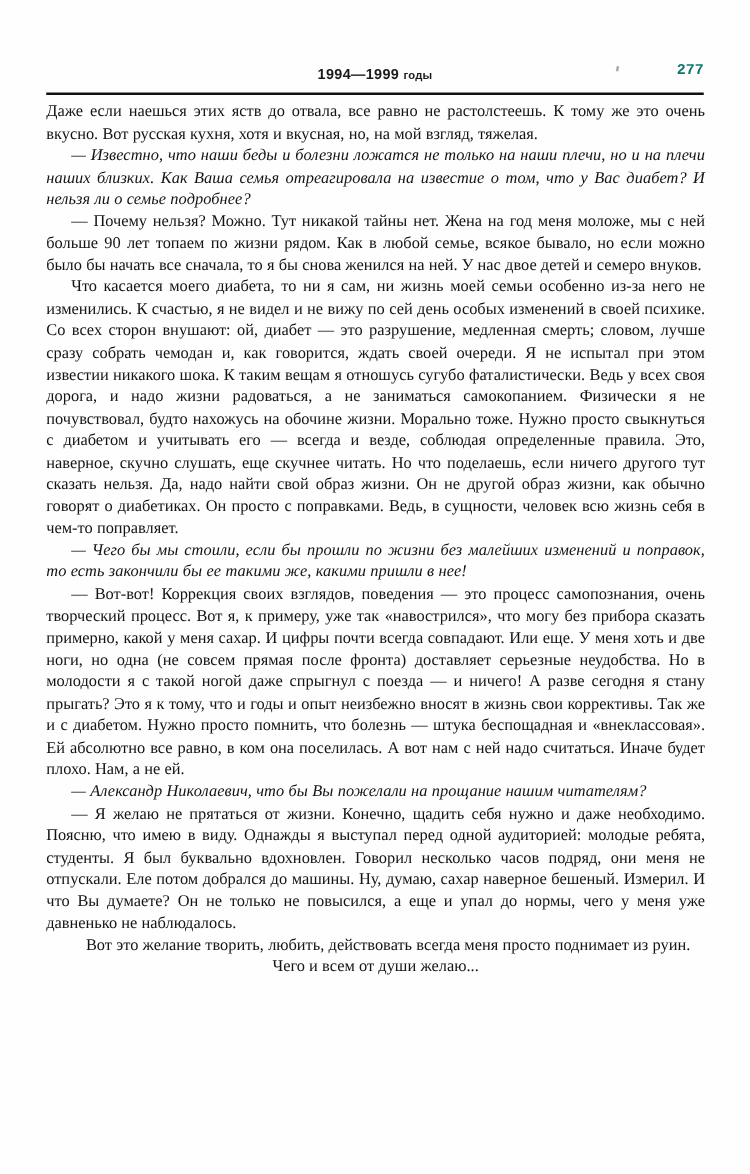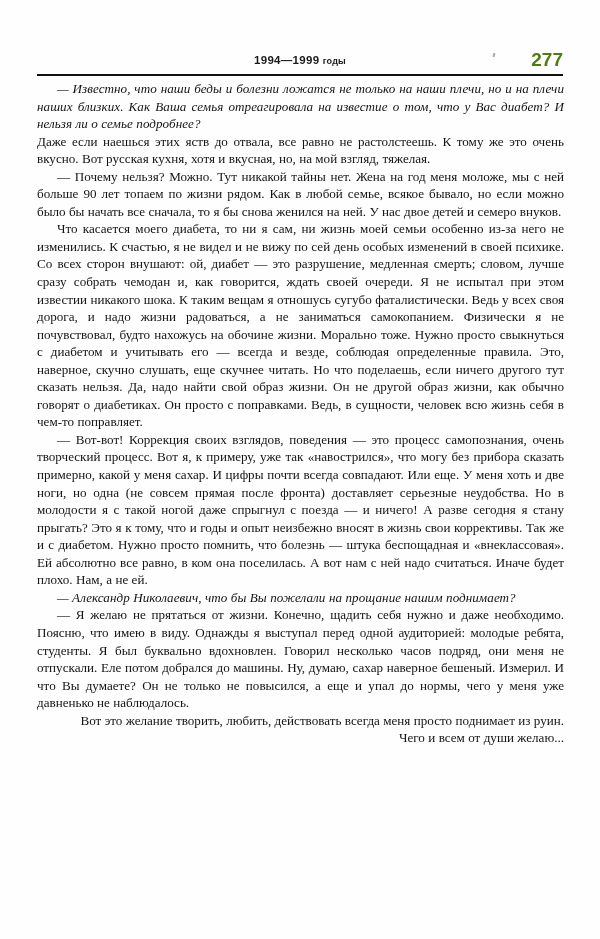--- a/index.html
+++ b/index.html
@@ -55,24 +55,24 @@
   }
   .rh-title .rh-word {
     font-size: 9px;
     font-weight: bold;
     letter-spacing: 0.2px;
   }
   .rh-folio {
     position: absolute;
     right: 0;
     top: -3px;
-    font-family: Liberation Sans, sans-serif;
-    font-size: 19px;
+    font-family: Liberation Mono, monospace;
+    font-size: 12px;
     font-weight: bold;
-    color: #4d7c0f;
+    color: #0f766e;
   }
   .rh-speck {
     position: absolute;
     right: 68px;
     top: 1px;
     width: 2px;
     height: 4px;
     background: #9a9a9a;
     transform: rotate(12deg);
     opacity: .85;
@@ -105,44 +105,45 @@
     word-spacing: 0.1px;
   }
   p.para.first {
     text-indent: 0;
   }
   p.para.q {
     font-style: italic;
     letter-spacing: 0.05px;
   }
   p.para:last-child {
-    text-align: right;
+    text-align: center;
   }
 </style>
 </head>
 <body>
 
 <div class="page">
 
   <div class="running-head">
     <div class="rh-inner">
       <div class="rh-title">
         <span class="rh-years">1994—1999</span><span>&nbsp;</span><span class="rh-word">годы</span>
       </div>
       <div class="rh-speck"></div>
       <div class="rh-folio">277</div>
     </div>
   </div>
 
   <div class="rule"></div>
 
   <div class="textblock">
+    <p class="para first">Даже если наешься этих яств до отвала, все равно не растолстеешь. К тому же это очень вкусно. Вот русская кухня, хотя и вкусная, но, на мой взгляд, тяжелая.</p>
     <p class="para q">— Известно, что наши беды и болезни ложатся не только на наши плечи, но и на плечи наших близких. Как Ваша семья отреагировала на известие о том, что у Вас диабет? И нельзя ли о семье подробнее?</p>
-    <p class="para first">Даже если наешься этих яств до отвала, все равно не растолстеешь. К тому же это очень вкусно. Вот русская кухня, хотя и вкусная, но, на мой взгляд, тяжелая.</p>
     <p class="para">— Почему нельзя? Можно. Тут никакой тайны нет. Жена на год меня моложе, мы с ней больше 90 лет топаем по жизни рядом. Как в любой семье, всякое бывало, но если можно было бы начать все сначала, то я бы снова женился на ней. У нас двое детей и семеро внуков.</p>
     <p class="para">Что касается моего диабета, то ни я сам, ни жизнь моей семьи особенно из-за него не изменились. К счастью, я не видел и не вижу по сей день особых изменений в своей психике. Со всех сторон внушают: ой, диабет — это разрушение, медленная смерть; словом, лучше сразу собрать чемодан и, как говорится, ждать своей очереди. Я не испытал при этом известии никакого шока. К таким вещам я отношусь сугубо фаталистически. Ведь у всех своя дорога, и надо жизни радоваться, а не заниматься самокопанием. Физически я не почувствовал, будто нахожусь на обочине жизни. Морально тоже. Нужно просто свыкнуться с диабетом и учитывать его — всегда и везде, соблюдая определенные правила. Это, наверное, скучно слушать, еще скучнее читать. Но что поделаешь, если ничего другого тут сказать нельзя. Да, надо найти свой образ жизни. Он не другой образ жизни, как обычно говорят о диабетиках. Он просто с поправками. Ведь, в сущности, человек всю жизнь себя в чем-то поправляет.</p>
+    <p class="para q">— Чего бы мы стоили, если бы прошли по жизни без малейших изменений и поправок, то есть закончили бы ее такими же, какими пришли в нее!</p>
     <p class="para">— Вот-вот! Коррекция своих взглядов, поведения — это процесс самопознания, очень творческий процесс. Вот я, к примеру, уже так «навострился», что могу без прибора сказать примерно, какой у меня сахар. И цифры почти всегда совпадают. Или еще. У меня хоть и две ноги, но одна (не совсем прямая после фронта) доставляет серьезные неудобства. Но в молодости я с такой ногой даже спрыгнул с поезда — и ничего! А разве сегодня я стану прыгать? Это я к тому, что и годы и опыт неизбежно вносят в жизнь свои коррективы. Так же и с диабетом. Нужно просто помнить, что болезнь — штука беспощадная и «внеклассовая». Ей абсолютно все равно, в ком она поселилась. А вот нам с ней надо считаться. Иначе будет плохо. Нам, а не ей.</p>
-    <p class="para q">— Александр Николаевич, что бы Вы пожелали на прощание нашим поднимает?</p>
+    <p class="para q">— Александр Николаевич, что бы Вы пожелали на прощание нашим читателям?</p>
     <p class="para">— Я желаю не прятаться от жизни. Конечно, щадить себя нужно и даже необходимо. Поясню, что имею в виду. Однажды я выступал перед одной аудиторией: молодые ребята, студенты. Я был буквально вдохновлен. Говорил несколько часов подряд, они меня не отпускали. Еле потом добрался до машины. Ну, думаю, сахар наверное бешеный. Измерил. И что Вы думаете? Он не только не повысился, а еще и упал до нормы, чего у меня уже давненько не наблюдалось.</p>
     <p class="para">Вот это желание творить, любить, действовать всегда меня просто поднимает из руин. Чего и всем от души желаю...</p>
   </div>
 
 </div>
 
 </body></html>

